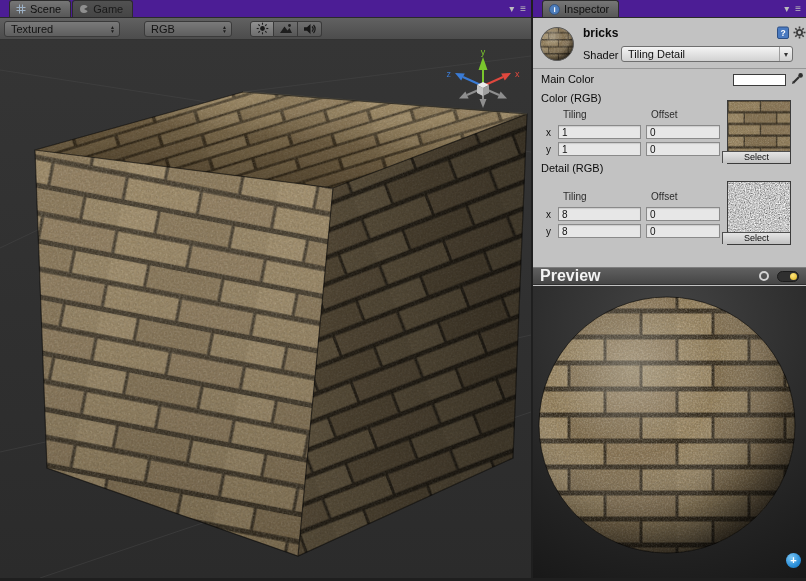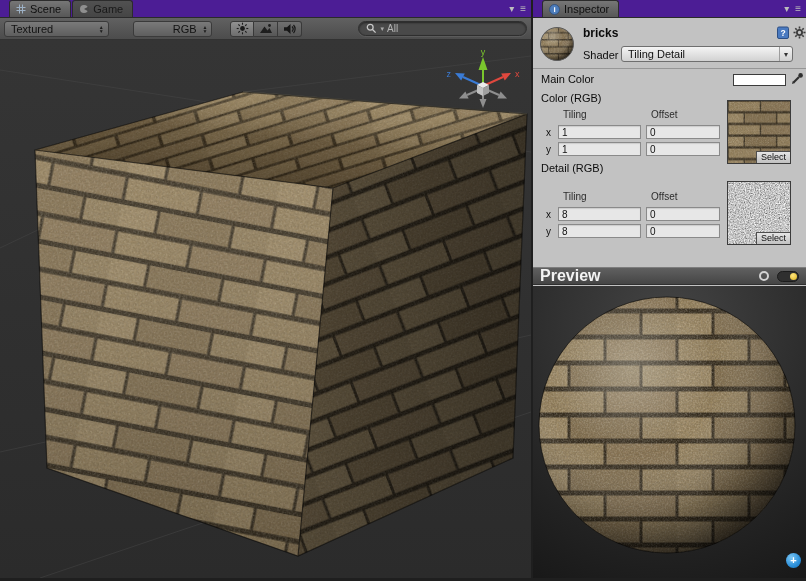--- a/index.html
+++ b/index.html
@@ -19,21 +19,21 @@
                 color:#bdbdbd; font-size:10px; line-height:13px; }
 
   .toolbar { position:absolute; left:0; top:18px; width:100%; height:22px;
              background:linear-gradient(#616161,#4c4c4c); border-bottom:1px solid #323232;
              display:flex; align-items:center; padding:0 4px; }
   .dd { height:16px; border:1px solid #3a3a3a; border-radius:3px;
         background:linear-gradient(#7a7a7a,#5e5e5e); color:#121212; font-size:11px;
         display:flex; align-items:center; justify-content:space-between; padding:0 4px 0 6px; }
   .dd .arr { display:flex; flex-direction:column; font-size:5px; line-height:4px; color:#1c1c1c; margin-left:6px; }
   #ddDraw { width:116px; }
-  #ddColor { width:88px; margin-left:24px;justify-content:flex-end; }
+  #ddColor { width:88px; margin-left:24px; }
   .btn-group { display:flex; margin-left:18px; }
   .tbtn { width:24px; height:16px; background:linear-gradient(#707070,#575757);
           border:1px solid #393939; border-left-width:0;
           display:flex; align-items:center; justify-content:center; }
   .tbtn:first-child { border-left-width:1px; border-radius:3px 0 0 3px; }
   .tbtn:last-child { border-radius:0 3px 3px 0; }
   .tbtn.active { background:linear-gradient(#919191,#6e6e6e); }
   .search { margin-left:56px; width:182px; height:15px; border-radius:8px; background:#494949;
             border:1px solid #2e2e2e; box-shadow:inset 0 1px 2px rgba(0,0,0,.5), 0 1px 0 rgba(255,255,255,.07);
             display:flex; align-items:center; padding:0 7px; gap:3px; }
@@ -57,21 +57,21 @@
                font-size:11px; color:#111; display:flex; align-items:center; padding:0 0 0 6px; }
   .shader-dd .pa { margin-left:auto; font-size:8px; color:#333; border-left:1px solid #9d9d9d;
                    padding:0 4px; height:100%; display:flex; align-items:center; }
   .mat-icons { position:absolute; top:8px; display:flex; gap:4px; align-items:center; }
   .hr { position:absolute; left:0; top:50px; width:100%; border-top:1px solid #969696; }
   .swatch { position:absolute; left:200px; top:56px; width:53px; height:12px; background:#ffffff; border:1px solid #3c3c3c; }
   .eyed { position:absolute; left:258px; top:53px; }
   .thumb { position:absolute; width:64px; height:64px; border:1px solid #3b3b3b; background:#777; }
   .thumb svg { display:block; }
   .select-btn { position:absolute; right:0; bottom:0; height:12px; line-height:11px; font-size:9px;
-                padding:0 4px; color:#0d0d0d; background:linear-gradient(#e5e5e5,#c1c1c1);
+                padding:0 21px; color:#0d0d0d; background:linear-gradient(#e5e5e5,#c1c1c1);
                 border:1px solid #4e4e4e; border-right:none; border-bottom:none;margin-top:25px; }
 
   .pv-hdr { position:absolute; left:0; top:267px; width:100%; height:18px;
             background:linear-gradient(#606060,#454545); border-top:1px solid #7d7d7d; border-bottom:1px solid #2f2f2f;
             color:#f2f2f2; font-size:16px; font-weight:bold; display:flex; align-items:center; padding:0 7px; }
   .pv-hdr .spacer { flex:1; }
   .pv-circle { width:10px; height:10px; border:2px solid #d2d2d2; border-radius:50%; margin-right:8px; }
   .pv-capsule { width:22px; height:11px; border-radius:6px; background:#2f2f2f; border:1px solid #1c1c1c; position:relative; }
   .pv-capsule i { position:absolute; right:1px; top:1px; width:7px; height:7px; border-radius:50%;
                   background:radial-gradient(circle at 40% 35%, #ffe680, #dfb51f); }
@@ -226,28 +226,20 @@
           </svg>
         </div>
         <div class="tbtn">
           <svg width="13" height="12">
             <polygon points="1,4.2 4,4.2 7.5,1 7.5,11 4,7.8 1,7.8" fill="#161616"></polygon>
             <path d="M9,3.5 A3.6,3.6 0 0 1 9,8.5" stroke="#161616" stroke-width="1.2" fill="none"></path>
             <path d="M10.5,2 A5.8,5.8 0 0 1 10.5,10" stroke="#161616" stroke-width="1.2" fill="none"></path>
           </svg>
         </div>
       </div>
-      <div class="search">
-        <svg width="11" height="11">
-          <circle cx="4.2" cy="4.2" r="2.9" stroke="#c9c9c9" stroke-width="1.3" fill="none"></circle>
-          <line x1="6.5" y1="6.5" x2="9.6" y2="9.6" stroke="#c9c9c9" stroke-width="1.3"></line>
-        </svg>
-        <span class="sarr">▾</span>
-        <input type="text" placeholder="All" style="">
-      </div>
     </div>
 
     <svg id="viewport" width="531" height="538" viewBox="0 0 531 538">
       <rect width="531" height="538" fill="url(#vpG)"></rect>
       <g stroke="#474747" stroke-width="1" opacity="0.5">
         <path d="M0,30 L531,112"></path>
         <path d="M243,52 L531,16"></path>
         <path d="M0,412 L531,295"></path>
         <path d="M40,538 L531,372"></path>
         <path d="M0,208 L130,146"></path>

